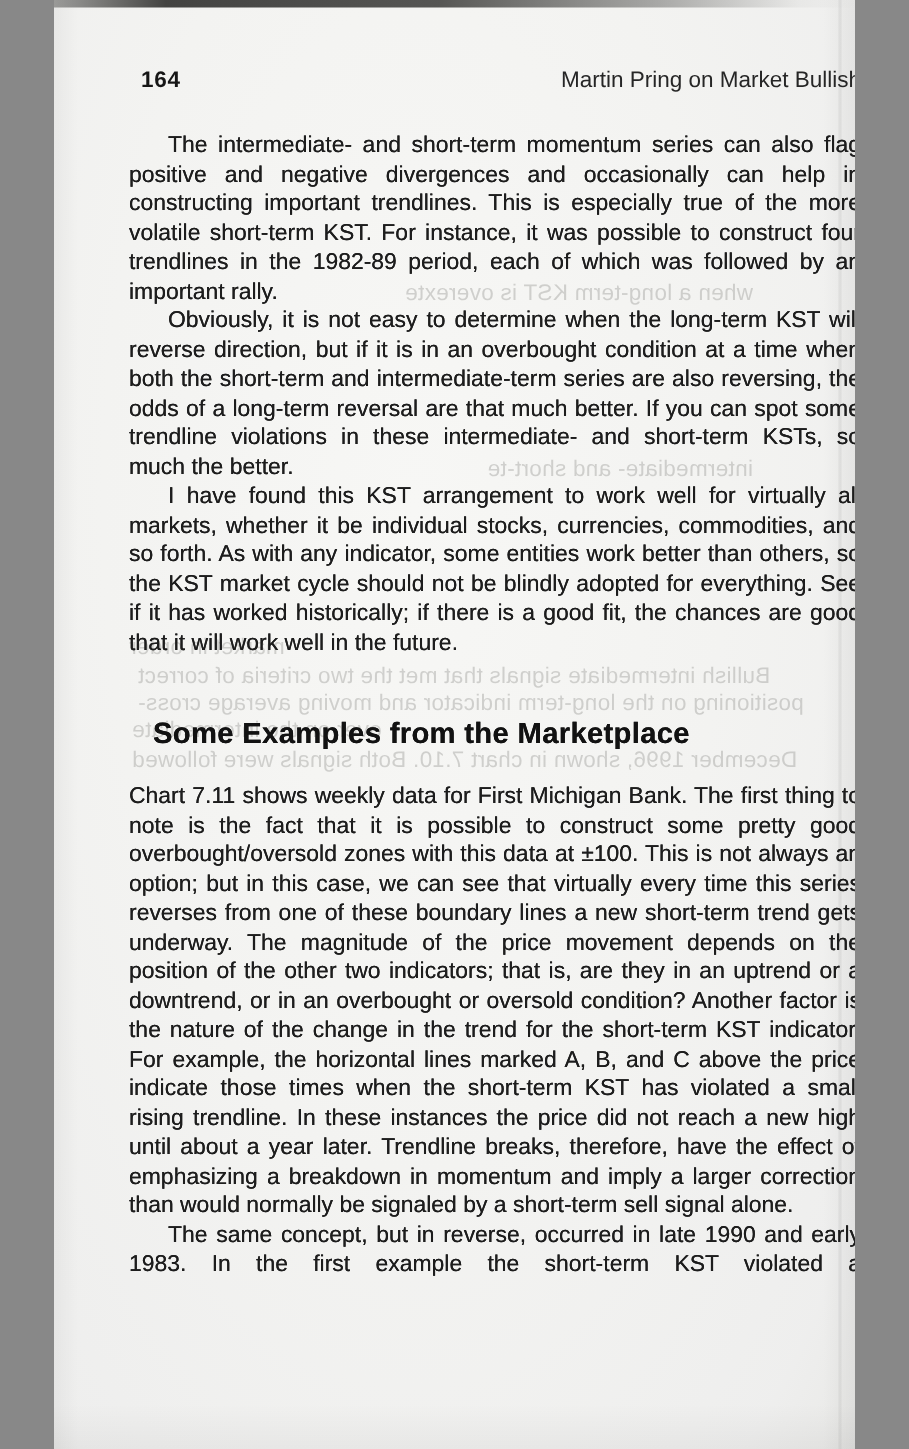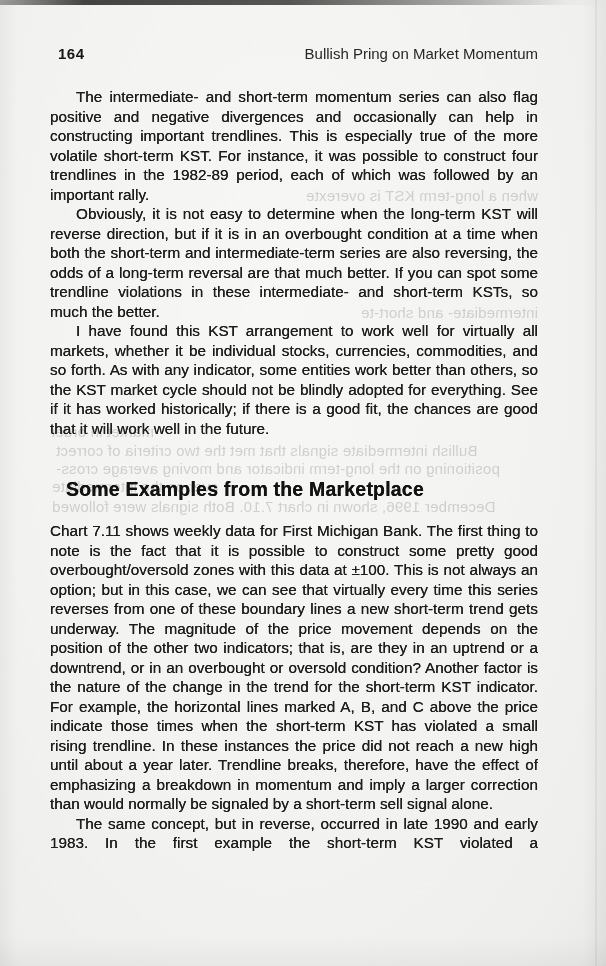--- a/index.html
+++ b/index.html
@@ -1,18 +1,18 @@
 <!DOCTYPE html>
 <html><head>
 <meta charset="utf-8">
 <style>
   html,body { margin:0; padding:0; background:#888; }
   .page {
     position:relative;
-    width:606px; height:966px;
+    width:534px; height:966px;
     margin:0 auto;
     overflow:hidden;
     background:
       linear-gradient(90deg, rgba(0,0,0,0.04) 0%, rgba(0,0,0,0) 3%, rgba(0,0,0,0) 96%, rgba(0,0,0,0.05) 100%),
       radial-gradient(ellipse at 45% 35%, #f7f7f5 0%, #f3f3f1 50%, #ecececa0 88%, #e9e9e7 100%),
       #f2f2f0;
     font-family:"Liberation Sans","DejaVu Sans",sans-serif;
     color:#1d1d1d;
   }
   .top-edge {
@@ -66,21 +66,21 @@
 </head>
 <body>
 
 <div class="page" data-name="book-page" style="color: rgb(29, 29, 29);">
   <div class="top-edge" data-name="scan-top-edge"></div>
   <div class="right-edge-line" data-name="scan-right-edge"></div>
   <div class="bottom-shade" data-name="scan-bottom-shade"></div>
 
   <div class="header" data-name="page-header">
     <span class="page-num" data-name="page-number">164</span>
-    <span class="running-head" data-name="running-head">Bullish Pring on Market Momentum</span>
+    <span class="running-head" data-name="running-head">Martin Pring on Market Bullish</span>
   </div>
 
   <div data-name="bleedthrough-layer" id="bleed-layer"></div>
 
   <div class="bleed" data-name="bleedthrough-line" style="top: 186px; right: 68px;">when a long-term KST is overexte</div>
     <div class="bleed" data-name="bleedthrough-line" style="top: 303px; right: 68px;">intermediate- and short-te</div>
     <div class="bleed" data-name="bleedthrough-line" style="top: 422px; left: 50px;">market in order</div>
     <div class="bleed" data-name="bleedthrough-line" style="top: 441px; left: 56px;">Bullish intermediate signals that met the two criteria of correct</div>
     <div class="bleed" data-name="bleedthrough-line" style="top: 459px; left: 56px;">positioning on the long-term indicator and moving average cross-</div>
     <div class="bleed" data-name="bleedthrough-line" style="top: 477px; left: 52px;">over on the intermediate</div>

